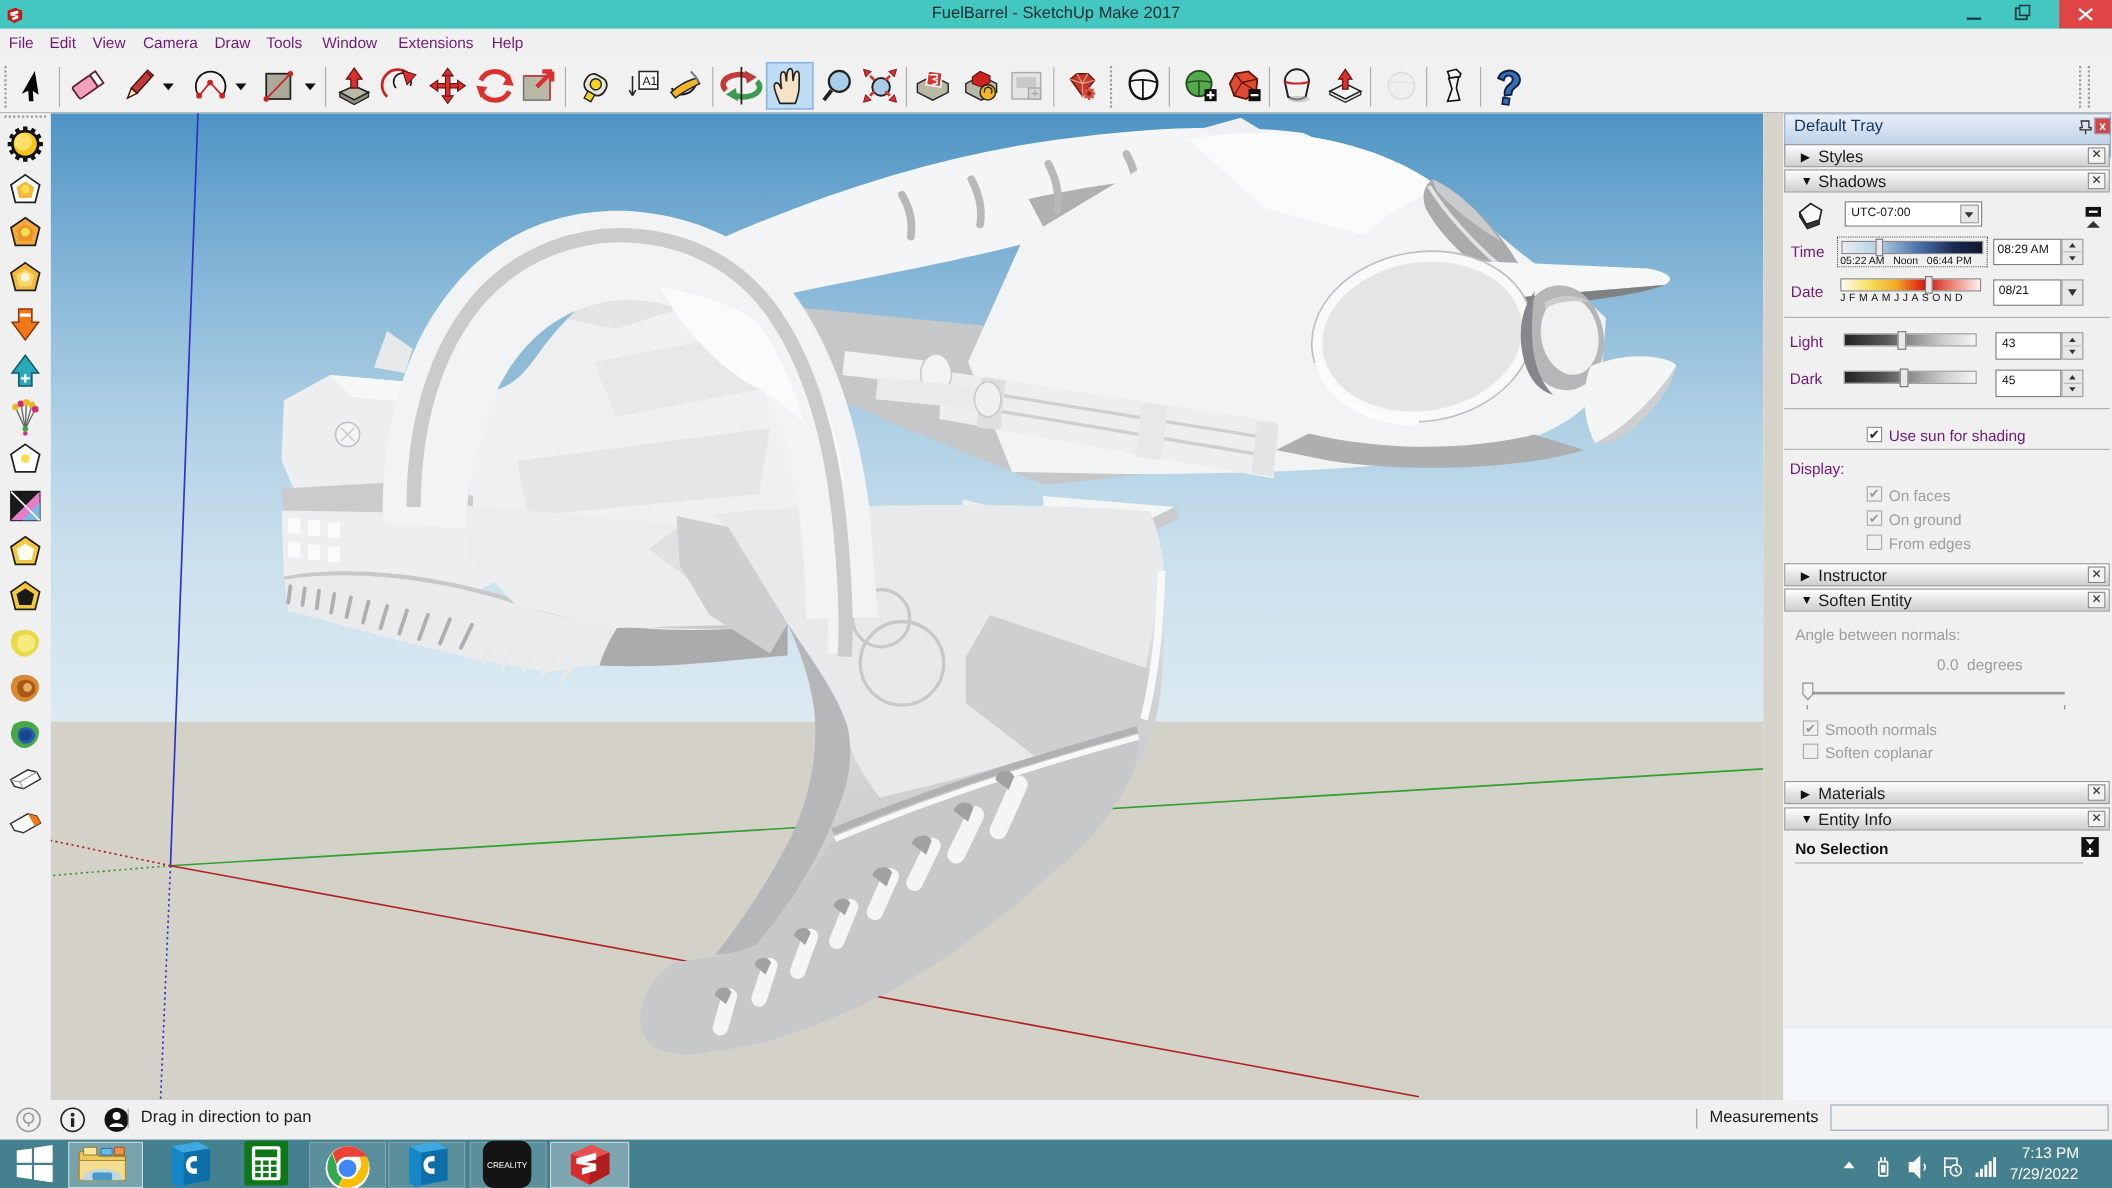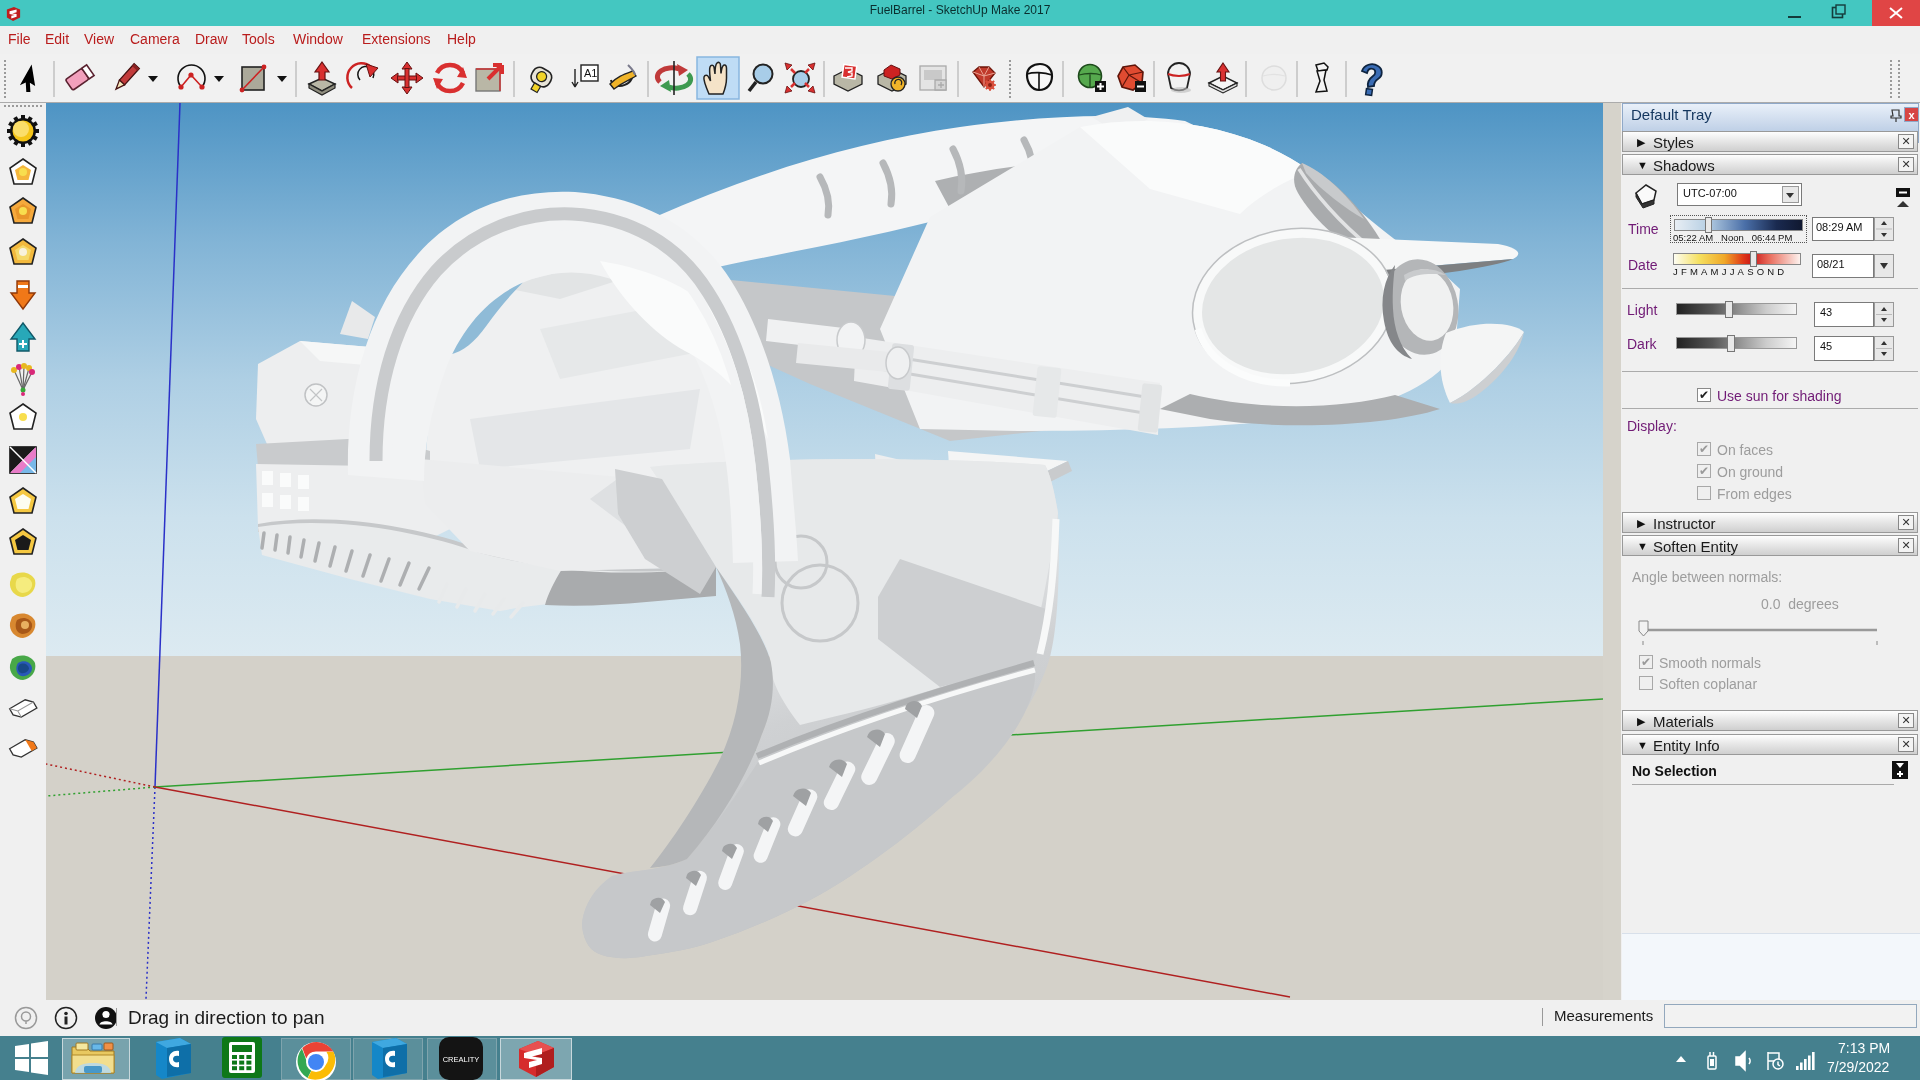--- a/index.html
+++ b/index.html
@@ -1,20 +1,20 @@
 <!DOCTYPE html>
 <html><head><meta charset="utf-8">
 <style>
 *{margin:0;padding:0;box-sizing:border-box}
 html,body{width:1920px;height:1080px;overflow:hidden;font-family:"Liberation Sans",sans-serif}
 #app{position:relative;width:1920px;height:1080px;background:#F0F0F0}
 .abs{position:absolute}
 #titlebar{left:0;top:0;width:1920px;height:26px;background:#44C7C1}
-#title{width:100%;text-align:center;top:3px;font-size:12px;color:#0A2E2E}
-.menu{top:31px;font-size:14px;color:#b91c1c}
+#title{width:100%;text-align:center;top:3px;font-size:15px;color:#0A2E2E}
+.menu{top:31px;font-size:14px;color:#701a75}
 #toolbar{left:0;top:54px;width:1920px;height:49px;background:#F1F1F1;border-bottom:1px solid #ABABAB}
 #sidebar{left:0;top:103px;width:46px;height:897px;background:#F0F0F0}
 #viewport{left:46px;top:103px;width:1557px;height:897px}
 #gutter{left:1603px;top:103px;width:18px;height:897px;background:#D6D3CB}
 #tray{left:1621px;top:103px;width:299px;height:897px;background:#F0F0F0}
 .thdr{left:1px;width:296px;height:21px;background:linear-gradient(#FEFEFE,#E8E8E8 45%,#CFCFCF);border:1px solid #999;color:#1a1a1a;font-size:15px}
 .thdr .arr{position:absolute;left:14px;top:4px;font-size:11px;color:#111}
 .thdr .lbl{position:absolute;left:30px;top:2px}
 .thdr .x{position:absolute;right:3px;top:2px;width:16px;height:15px;border:1px solid #888;background:#F3F3F3;font-size:11px;text-align:center;line-height:13px;color:#333}
 .ctl{font-size:14px;color:#701a75}
@@ -705,21 +705,21 @@
  <circle cx="12" cy="13" r="10.5" fill="none" stroke="#999" stroke-width="1.5"></circle>
         <path d="M12,7 A4.5,4.5 0 0 1 12,16 A4.5,4.5 0 0 1 12,7 M12,16 L12,19" fill="none" stroke="#999" stroke-width="1.5"></path>
  <circle cx="52" cy="13" r="10.5" fill="none" stroke="#222" stroke-width="1.5"></circle>
         <circle cx="52" cy="8.5" r="1.8" fill="#222"></circle>
         <rect x="50.5" y="11.5" width="3" height="8" fill="#222"></rect>
  <circle cx="92" cy="13" r="11" fill="#111"></circle>
         <circle cx="92" cy="9.5" r="3.6" fill="#fff"></circle>
         <path d="M85.5,19.5 C86,15 98,15 98.5,19.5 Z" fill="#fff"></path>
 </svg>
 <div class="abs" style="left:116px;top:8px;width:1px;height:18px;background:#999"></div>
-<div class="abs" style="left:128px;top:7px;font-size:19px;color:#1a1a1a">Drag in direction to pan</div>
+<div class="abs" style="left:128px;top:7px;font-size:15px;color:#1a1a1a">Drag in direction to pan</div>
 <div class="abs" style="left:1542px;top:8px;width:1px;height:18px;background:#999"></div>
 <div class="abs" style="left:1554px;top:7px;font-size:15px;color:#1a1a1a">Measurements</div>
 <div class="abs" style="left:1664px;top:4px;width:253px;height:24px;background:#F2F2F2;border:1px solid #93A8BD"></div>
 </div>
 <div id="taskbar" class="abs">
 
 <svg class="abs" style="left:15px;top:5px" width="33" height="34" viewBox="0 0 33 34">
  <path d="M0,5 L14,3 L14,16 L0,16 Z M16,2.5 L33,0 L33,16 L16,16 Z M0,18 L14,18 L14,31 L0,29 Z M16,18 L33,18 L33,34 L16,31.5 Z" fill="#fff"></path>
 </svg>
 <div class="abs ttile" style="left:62px;width:68px;background:rgba(255,255,255,0.28);border:1px solid #C8D8DC"></div>

